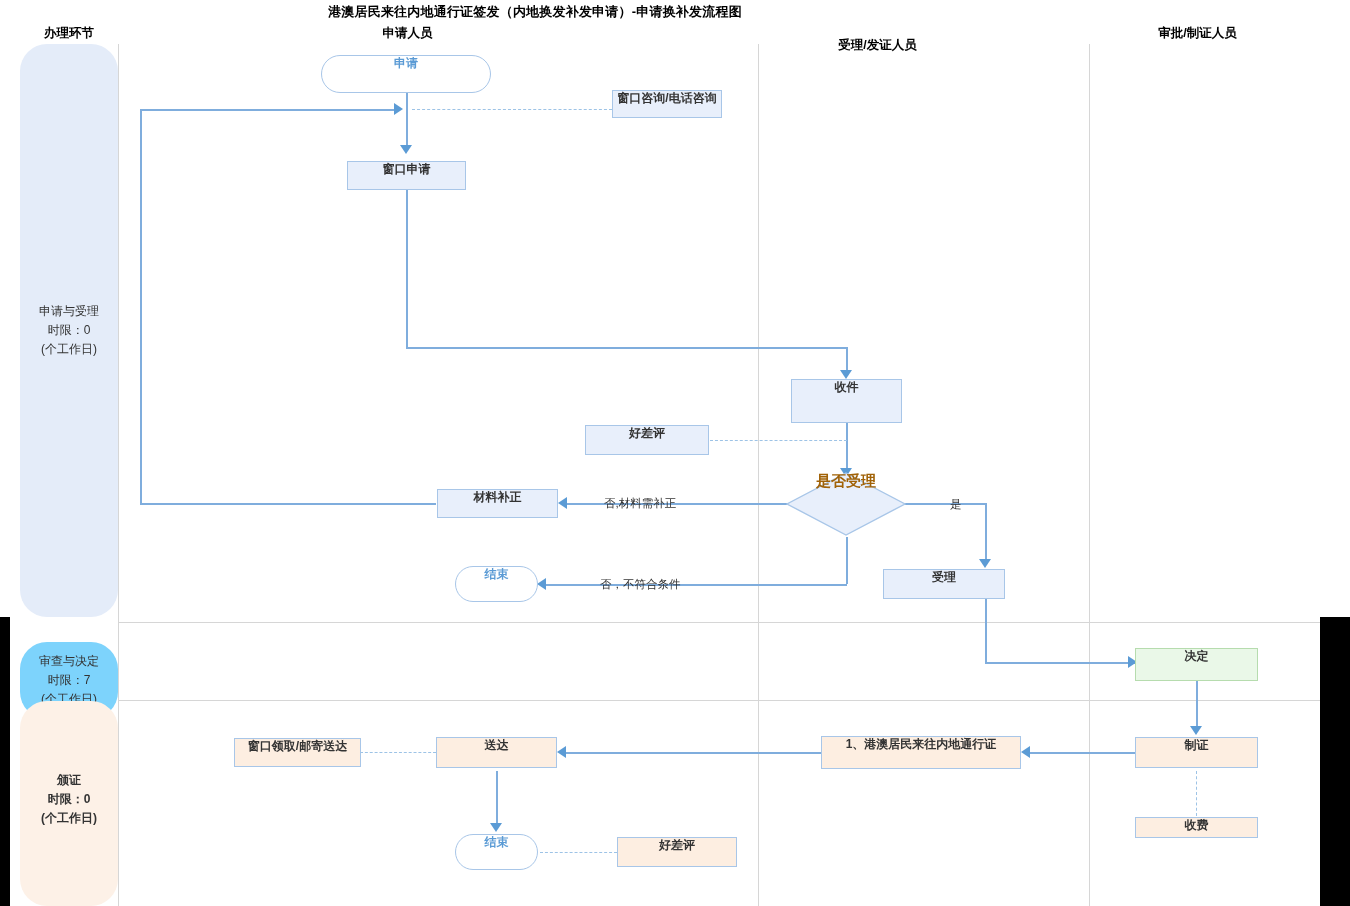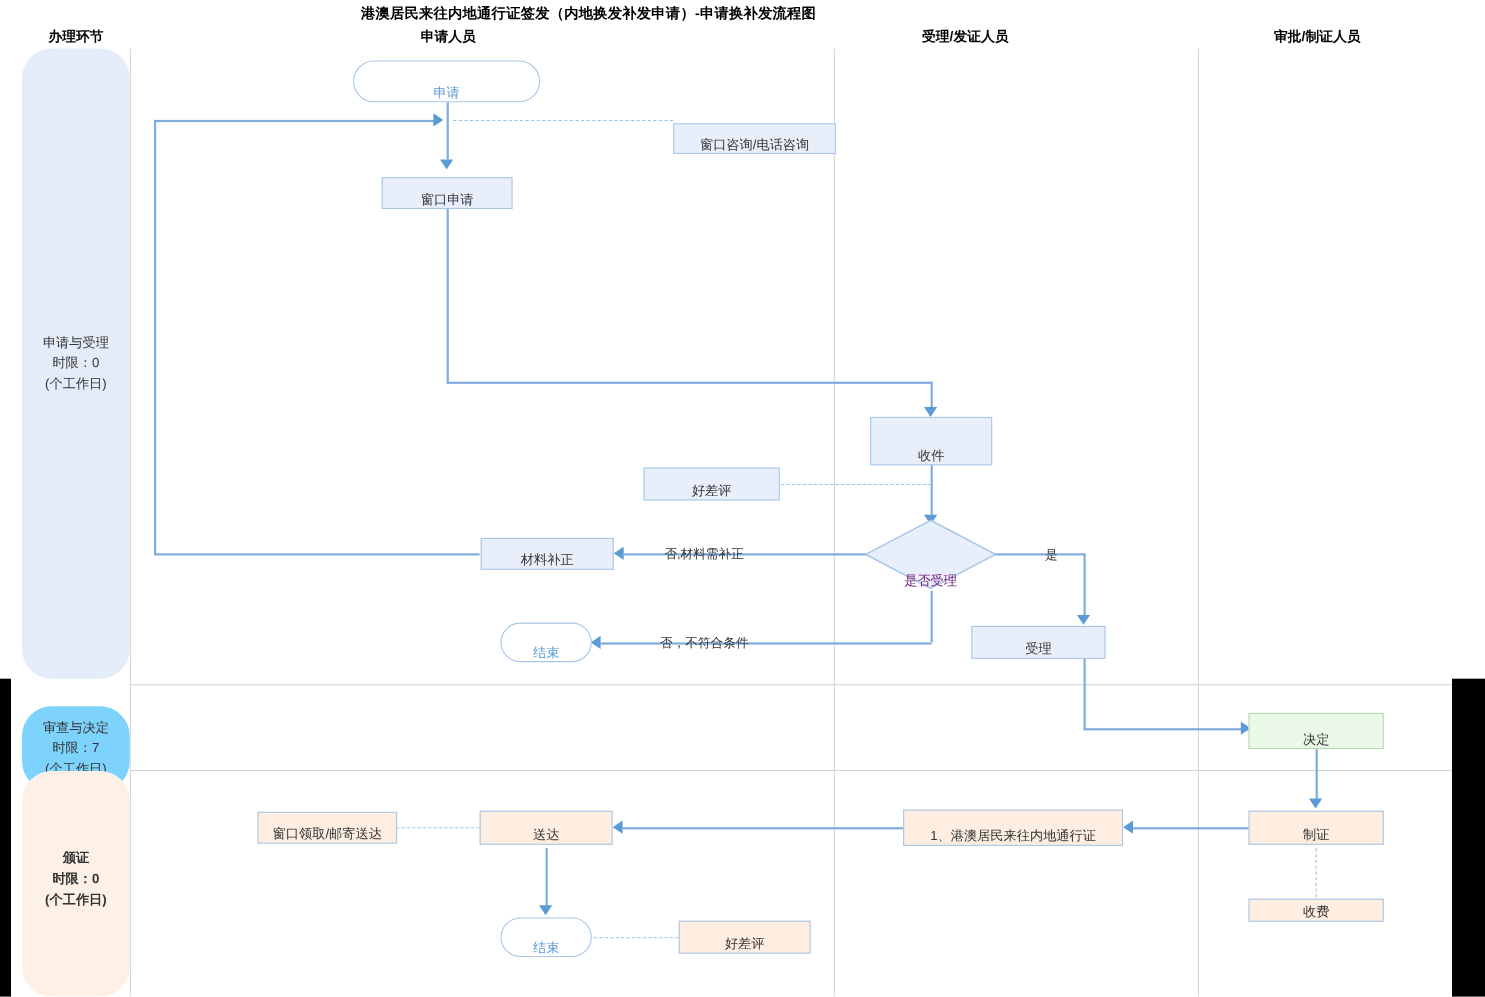--- a/index.html
+++ b/index.html
@@ -24,30 +24,30 @@
 
   
   .blackbar{position:absolute;background:#000;}
 
   
   .hsep{position:absolute;height:1px;background:#d6d6d6;}
   .vsep{position:absolute;width:1px;background:#d6d6d6;}
 
   
   .node{position:absolute;box-sizing:border-box;display:flex;
-        align-items:flex-end;justify-content:center;font-size:12px;
-        line-height:1.25;text-align:center;}
+        align-items:flex-start;justify-content:center;font-size:12px;
+        line-height:1.25;text-align:center;font-weight:bold;}
   .n-blue{background:#e8effb;border:1px solid #a8c6e8;color:#333;}
   .n-green{background:#eaf8e8;border:1px solid #b6dcae;color:#333;}
   .n-orange{background:#fdeee1;border:1px solid #a8c6e8;color:#333;}
   .n-round{background:#fff;border:1.4px solid #a8c6e8;border-radius:22px;
            color:#5b9bd5;}
   .n-diamond{background:transparent;border:none;color:#333;}
   .diamond-shape{position:absolute;left:0;top:0;width:100%;height:100%;}
-  .diamond-txt{position:relative;z-index:2;font-size:12px;color:#701a75;}
+  .diamond-txt{position:relative;z-index:2;font-size:15px;color:#a16207;}
 
   
   .ln{position:absolute;background:#7faddd;}
   .lnh{height:1.6px;}
   .lnv{width:1.6px;}
   .dash-h{position:absolute;height:0;border-top:1.6px dashed #9dc3e6;}
   .dash-v{position:absolute;width:0;border-left:1.6px dashed #9dc3e6;}
   .arrow{position:absolute;width:0;height:0;}
   .ar-down{border-left:6px solid transparent;border-right:6px solid transparent;
            border-top:9px solid #5b9bd5;}
@@ -62,21 +62,21 @@
 </style>
 </head>
 <body>
 
 <div id="stage">
 
   <div class="title">港澳居民来往内地通行证签发（内地换发补发申请）-申请换补发流程图</div>
 
   <div class="colhead" style="left:20px;width:98px;">办理环节</div>
   <div class="colhead" style="left:320px;width:175px;">申请人员</div>
-  <div class="colhead" style="left:790px;width:175px;">受理/发证人员</div>
+  <div class="colhead" style="left:790px;width:175px;margin-top:12px;">受理/发证人员</div>
   <div class="colhead" style="left:1110px;width:175px;">审批/制证人员</div>
 
   <div class="band" style="top:44px;height:573px;background:#e4ecf9;">
     <div class="bandlabel" style="top:258px;">申请与受理
 时限：0
 (个工作日)</div>
   </div>
   <div class="band" style="top:642px;height:77px;background:#7dd3fc;">
     <div class="bandlabel" style="top:10px;">审查与决定
 时限：7
@@ -151,21 +151,21 @@
   <div class="dash-h" style="left:540px;top:852px;width:77px;"></div>
 
   <div class="elabel" style="left:604px;top:496px;">否,材料需补正</div>
   <div class="elabel" style="left:600px;top:577px;">否，不符合条件</div>
   <div class="elabel" style="left:950px;top:497px;">是</div>
 
   <div class="node n-round" style="left:321px;top:55px;width:170px;height:38px;">
     <span>申请</span>
   </div>
 
-  <div class="node n-blue" style="left:612px;top:112px;width:148px;height:28px;">
+  <div class="node n-blue" style="left:612px;top:90px;width:110px;height:28px;">
     <span>窗口咨询/电话咨询</span>
   </div>
 
   <div class="node n-blue" style="left:347px;top:161px;width:119px;height:29px;">
     <span>窗口申请</span>
   </div>
 
   <div class="node n-blue" style="left:791px;top:379px;width:111px;height:44px;">
     <span>收件</span>
   </div>

